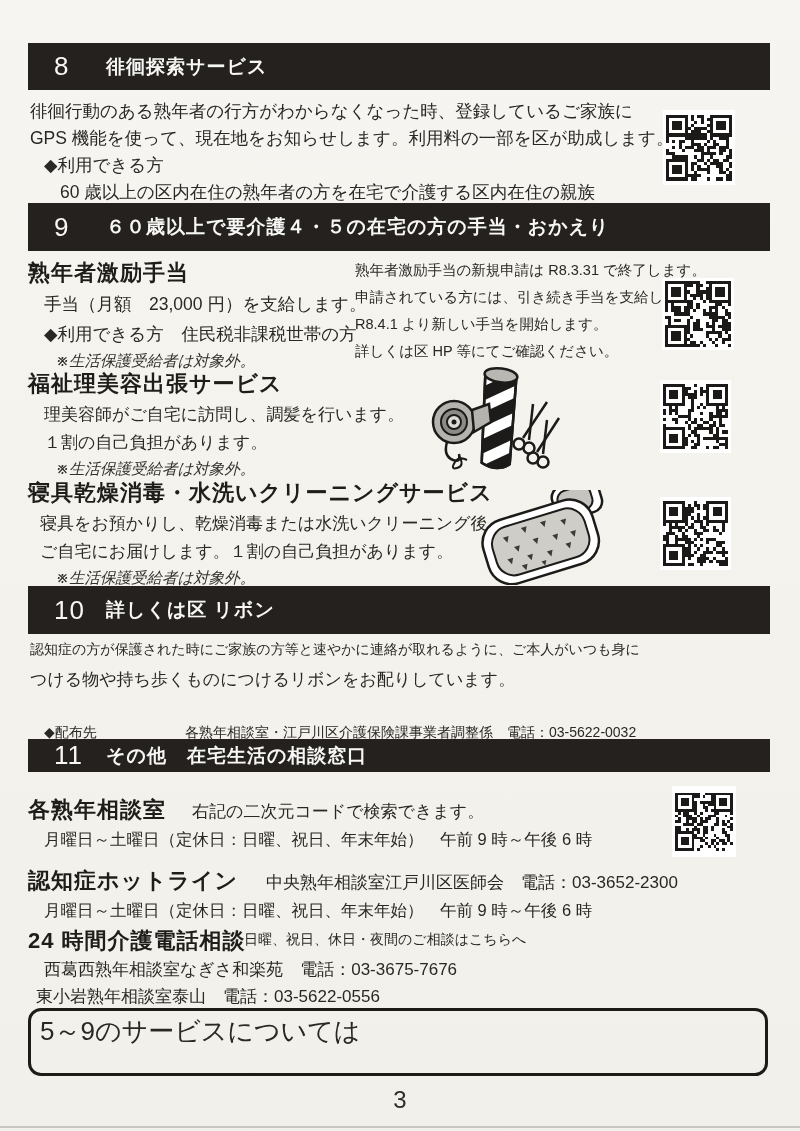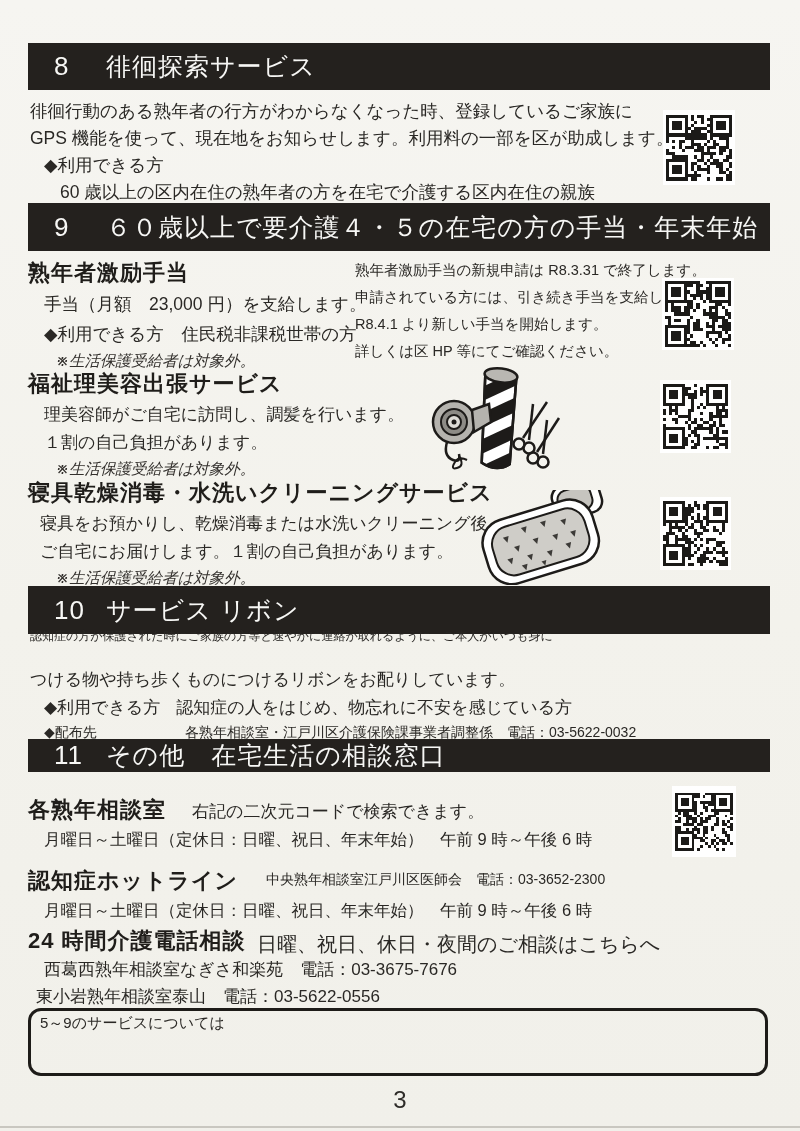--- a/index.html
+++ b/index.html
@@ -2,21 +2,21 @@
 <html><head>
 <meta charset="utf-8">
 <style>
   html,body{margin:0;padding:0;}
   body{width:800px;height:1131px;font-family:"Liberation Sans","DejaVu Sans",sans-serif;}
   .page{position:relative;width:800px;height:1131px;background:#f4f3ee;overflow:hidden;color:#2a2825;
         background-image:linear-gradient(180deg,#f6f5f1 0%,#f3f2ec 55%,#f1f0ea 100%);}
   .bar{position:absolute;left:28px;width:742px;height:47px;background:#24211e;color:#f7f7f5;
        display:flex;align-items:center;letter-spacing:1px;}
   .bar .num{margin-left:26px;min-width:52px;font-size:26px;}
-  .bar .ttl{font-size:25px;}
+  .bar .ttl{font-size:19px;font-weight:bold;}
   .bar .ttl-sm{font-size:21px;}
   .t{position:absolute;white-space:nowrap;color:#2a2825;}
   .h{position:absolute;white-space:nowrap;font-weight:bold;color:#1f1d1a;font-size:22px;letter-spacing:1px;}
   .note{color:#33302d;font-style:italic;}
   .qr{position:absolute;background:#ffffff;padding:3px;box-sizing:border-box;}
   .qr svg{display:block;width:100%;height:100%;}
   .lbl10{display:inline-block;width:141px;}
   .gap16{margin-left:16px;}
   .footer-box{position:absolute;left:28px;top:1008px;width:740px;height:68px;
               border:3px solid #1d1b18;border-radius:13px;background:transparent;box-sizing:border-box;}
@@ -193,21 +193,21 @@
         <rect x="0" y="14" width="7" height="1" fill="#1b1a18"></rect>
         <rect x="0" y="20" width="7" height="1" fill="#1b1a18"></rect>
         <rect x="0" y="14" width="1" height="7" fill="#1b1a18"></rect>
         <rect x="6" y="14" width="1" height="7" fill="#1b1a18"></rect>
         <rect x="2" y="16" width="3" height="3" fill="#1b1a18"></rect>
       </svg>
     </div>
 
   <div class="bar" style="top:203px;height:48px">
     <span class="num">9</span>
-    <span class="ttl">６０歳以上で要介護４・５の在宅の方の手当・年末年始</span>
+    <span class="ttl">６０歳以上で要介護４・５の在宅の方の手当・おかえり</span>
   </div>
   <div class="h" style="left:28px;top:258px">熟年者激励手当</div>
   <div class="t" style="left:44px;top:292px;font-size:17.5px">手当（月額　23,000 円）を支給します。</div>
   <div class="t" style="left:44px;top:322px;font-size:17.5px">◆利用できる方　住民税非課税世帯の方</div>
   <div class="t note" style="left:56px;top:351px;font-size:15.5px">※生活保護受給者は対象外。</div>
   <div class="t" style="left:355px;top:261px;font-size:14.5px">熟年者激励手当の新規申請は R8.3.31 で終了します。</div>
   <div class="t" style="left:355px;top:288px;font-size:14.5px">申請されている方には、引き続き手当を支給します。</div>
   <div class="t" style="left:355px;top:315px;font-size:14.5px">R8.4.1 より新しい手当を開始します。</div>
   <div class="t" style="left:355px;top:342px;font-size:14.5px">詳しくは区 HP 等にてご確認ください。</div>
   <div class="qr" style="left:662px;top:278px;width:72px;height:72px">
@@ -742,27 +742,24 @@
             <path d="M88 58 l6 0 l-3 6 z"></path>
           <path d="M40 66 l6 0 l-3 6 z"></path>
             <path d="M60 68 l5 0 l-2.5 5 z"></path>
         </g>
       </g>
     </svg>
   </div>
 
   <div class="bar" style="top:586px;height:48px">
     <span class="num">10</span>
-    <span class="ttl">サービス リボン</span>
+    <span class="ttl">詳しくは区 リボン</span>
   </div>
-  <div class="t" style="left:30px;top:628px;font-size:12px">認知症の方が保護された時にご家族の方等と速やかに連絡が取れるように、ご本人がいつも身に</div>
+  <div class="t" style="left:30px;top:641px;font-size:14px">認知症の方が保護された時にご家族の方等と速やかに連絡が取れるように、ご本人がいつも身に</div>
   <div class="t" style="left:30px;top:668px;font-size:17px">つける物や持ち歩くものにつけるリボンをお配りしています。</div>
-  <div class="t" style="left:44px;top:696px;font-size:17px">
-    <span>◆利用できる方</span><span class="gap16">認知症の人をはじめ、物忘れに不安を感じている方</span>
-  </div>
   <div class="t" style="left:44px;top:724px;font-size:14px">
     <span class="lbl10">◆配布先</span><span>各熟年相談室・江戸川区介護保険課事業者調整係　電話：03-5622-0032</span>
   </div>
 
   <div class="bar" style="top:739px;height:33px">
     <span class="num">11</span>
     <span class="ttl">その他　在宅生活の相談窓口</span>
   </div>
 
   <div class="h" style="left:28px;top:795px">各熟年相談室</div>
@@ -911,26 +908,26 @@
         <rect x="16" y="2" width="3" height="3" fill="#1b1a18"></rect>
         <rect x="0" y="14" width="7" height="1" fill="#1b1a18"></rect>
         <rect x="0" y="20" width="7" height="1" fill="#1b1a18"></rect>
         <rect x="0" y="14" width="1" height="7" fill="#1b1a18"></rect>
         <rect x="6" y="14" width="1" height="7" fill="#1b1a18"></rect>
         <rect x="2" y="16" width="3" height="3" fill="#1b1a18"></rect>
       </svg>
     </div>
 
   <div class="h" style="left:28px;top:866px">認知症ホットライン</div>
-  <div class="t" style="left:266px;top:871px;font-size:14px">中央熟年相談室江戸川区医師会　電話：03-3652-2300</div>
+  <div class="t" style="left:266px;top:871px;font-size:17px">中央熟年相談室江戸川区医師会　電話：03-3652-2300</div>
   <div class="t" style="left:44px;top:900px;font-size:16.5px">月曜日～土曜日（定休日：日曜、祝日、年末年始）　午前 9 時～午後 6 時</div>
 
   <div class="h" style="left:28px;top:926px">24 時間介護電話相談</div>
-  <div class="t" style="left:257px;top:931px;font-size:20px">日曜、祝日、休日・夜間のご相談はこちらへ</div>
+  <div class="t" style="left:244px;top:931px;font-size:14px">日曜、祝日、休日・夜間のご相談はこちらへ</div>
   <div class="t" style="left:44px;top:958px;font-size:17px">西葛西熟年相談室なぎさ和楽苑　電話：03-3675-7676</div>
   <div class="t" style="left:36px;top:985px;font-size:17px">東小岩熟年相談室泰山　電話：03-5622-0556</div>
 
   <div class="footer-box"></div>
-  <div class="t" style="left:40px;top:1014px;font-size:15px">5～9のサービスについては</div>
+  <div class="t" style="left:40px;top:1014px;font-size:26px">5～9のサービスについては</div>
 
   <div class="pagenum">3</div>
   <div class="bottom-edge"></div>
 </div>
 
 </body></html>

